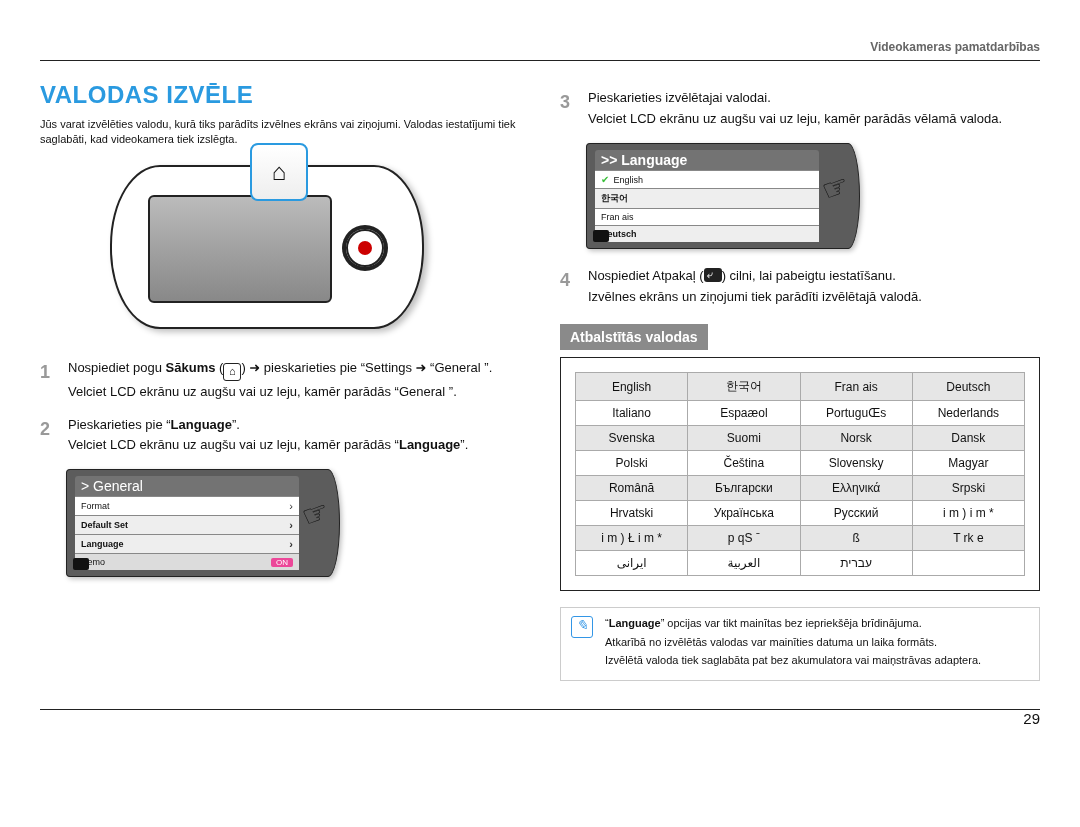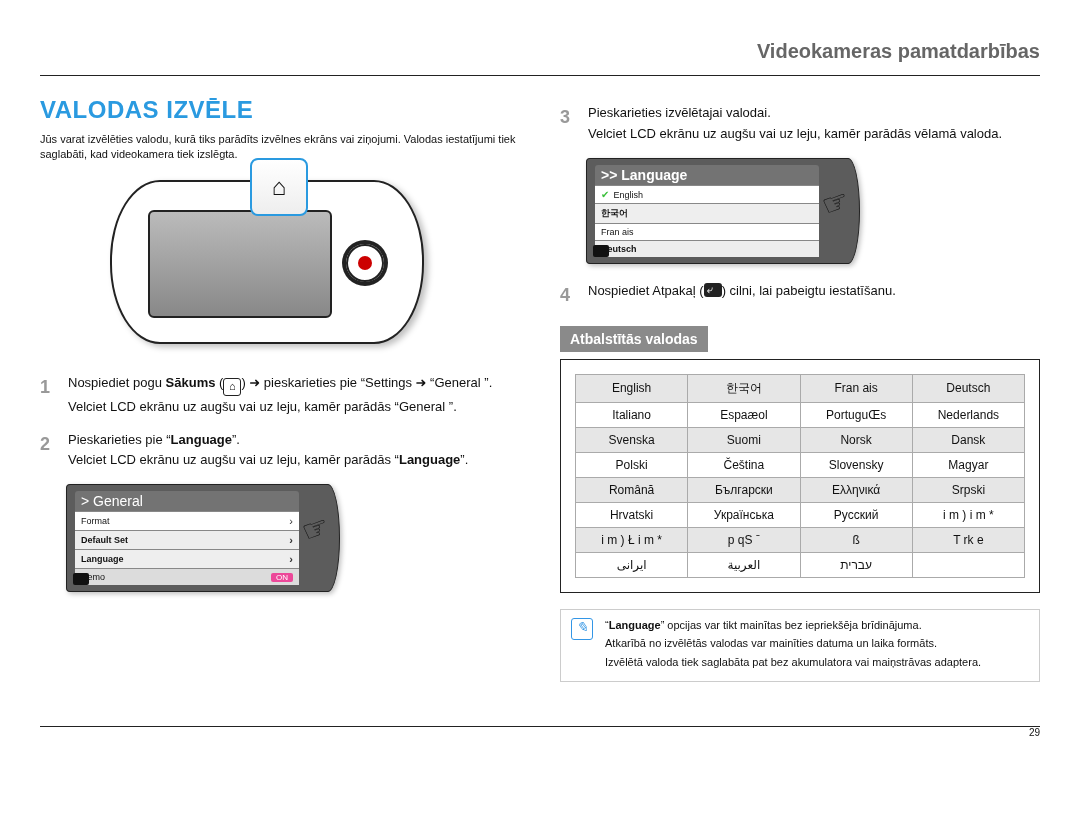--- a/index.html
+++ b/index.html
@@ -8,24 +8,24 @@
     color: #111;
     background: #fff;
   }
   .page {
     width: 1000px;
     margin: 40px auto;
     position: relative;
   }
   .breadcrumb {
     text-align: right;
-    font-size: 20px;
+    font-size: 12px;
     font-weight: bold;
     color: #666;
-    padding-bottom: 12px;
+    padding-bottom: 6px;
     border-bottom: 1px solid #222;
     margin-bottom: 20px;
     margin-top: 25px;
   }
   .columns {
     display: flex;
     gap: 40px;
   }
   .col {
     flex: 1 1 0;
@@ -206,22 +206,22 @@
     width:20px;height:20px;flex-shrink:0;
     border:1px solid #3396e6;
     color:#3396e6;
     font-size:14px;font-style:italic;font-family:serif;
     text-align:center;line-height:18px;
     border-radius:3px;
   }
   .note-texts div{margin-bottom:3px;}
   .pagenum{
     text-align:right;
-    font-size:10px;
-    margin-top:44px;
+    font-size:15px;
+    margin-top:28px;
     border-top:1px solid #222;
   }
 </style>
 </head>
 <body>
 
 <div class="page">
 
   <div class="breadcrumb">Videokameras pamatdarbības</div>
 
@@ -309,20 +309,21 @@
             <b>Deutsch</b>
           </div>
         <div class="back-btn"></div>
         <div class="hand">☞</div>
       </div>
 
       <div class="step">
         <div class="stepnum">4</div>
         <div class="step-body">
           <span>Nospiediet Atpakaļ (</span><span class="back-inline"></span><span>) cilni, lai pabeigtu iestatīšanu.</span>
+          <div class="substep">Izvēlnes ekrāns un ziņojumi tiek parādīti izvēlētajā valodā.</div>
         </div>
       </div>
 
       <div style="margin-top:18px">
         <span class="box-head">Atbalstītās valodas</span>
         <div class="lang-wrap">
           <table class="lang-table">
             <tbody>
                 <tr>
               <td>English</td>

